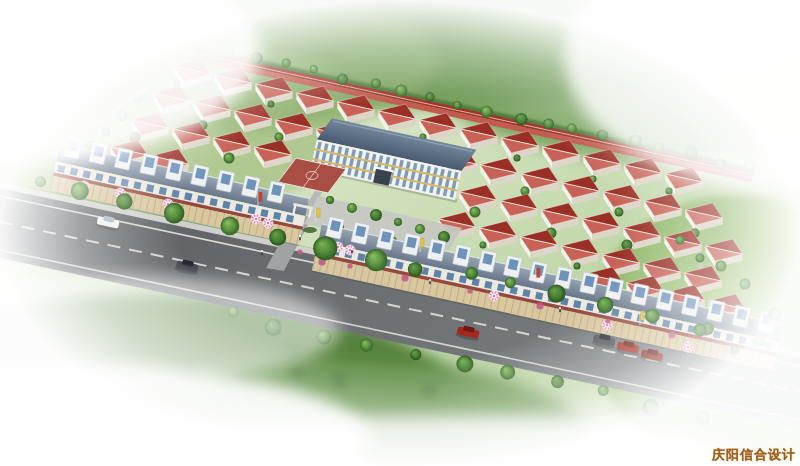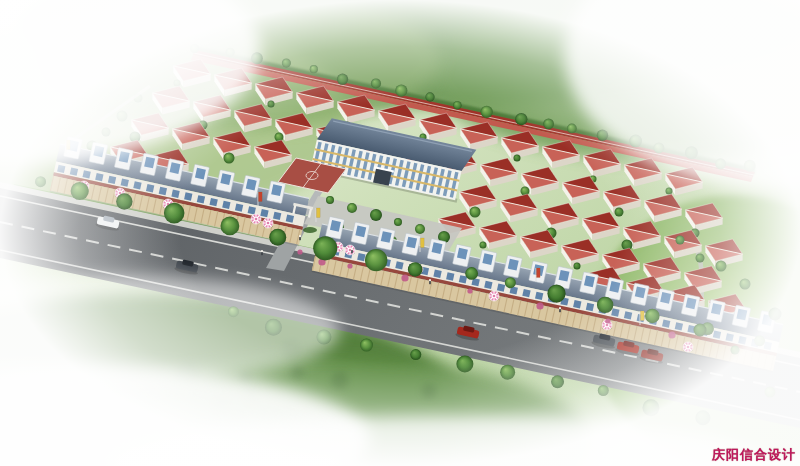--- a/index.html
+++ b/index.html
@@ -1242,14 +1242,14 @@
       </g>
       <g>
         <ellipse cx="0" cy="50" rx="260" ry="115" fill="#ffffff" opacity="0.85" filter="url(#f1)"></ellipse>
         <ellipse cx="70" cy="440" rx="300" ry="75" fill="#ffffff" opacity="0.9" filter="url(#f1)"></ellipse>
         <ellipse cx="120" cy="330" rx="220" ry="55" fill="#ffffff" opacity="0.55" filter="url(#f1)"></ellipse>
         <ellipse cx="785" cy="55" rx="220" ry="135" fill="#ffffff" opacity="0.8" filter="url(#f1)"></ellipse>
         <ellipse cx="440" cy="464" rx="330" ry="48" fill="#ffffff" opacity="0.75" filter="url(#f1)"></ellipse>
         <rect x="0" y="0" width="800" height="466" fill="url(#fogV)"></rect>
       </g>
     </svg>
-  <div class="watermark" style="color: #be185d;">庆阳信合设计</div>
+  <div class="watermark" style="color: #a16207;">庆阳信合设计</div>
 </div>
 
 </body></html>

